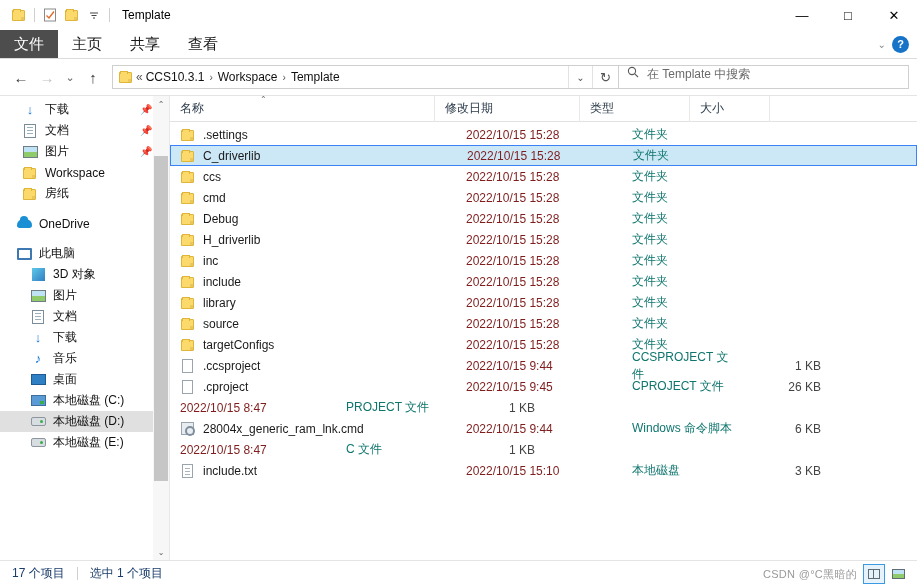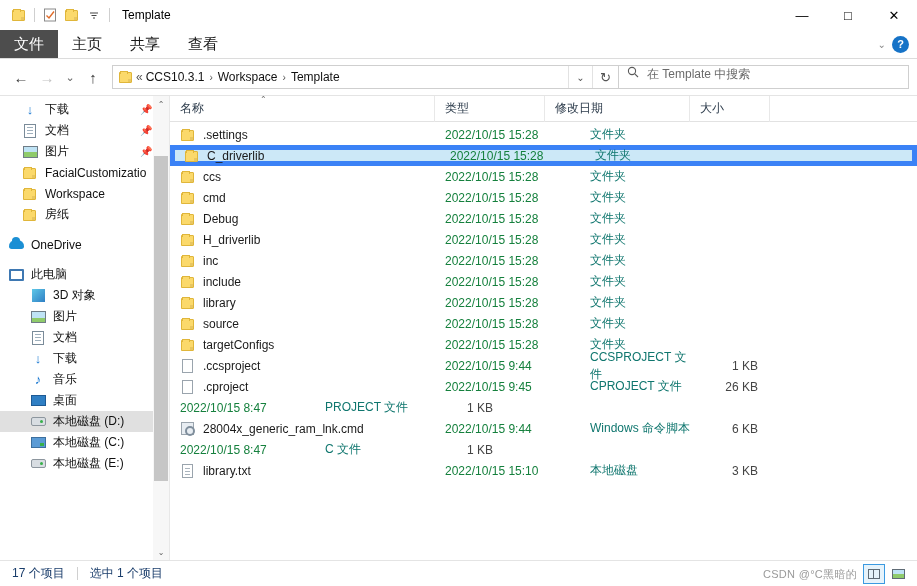--- a/index.html
+++ b/index.html
@@ -48,21 +48,21 @@
   .refresh { width: 26px; height: 22px; display: flex; align-items: center; justify-content: center; border-left: 1px solid #e2e2e2; color: #555; font-size: 13px; }
   .searchbox { width: 290px; height: 24px; border: 1px solid #cfcfcf; border-left: none; background: #fff; display: flex; padding-left: 8px; gap: 8px; }
   .search-ph { color: #6a6a6a; font-size: 12px; }
 
   
   .body { flex: 1; display: flex; overflow: hidden; border-top: 1px solid #e4e4e4; }
 
   
   .sidebar { width: 170px; flex: 0 0 170px; position: relative; background: #fff; overflow: hidden; border-right: 1px solid #e8e8e8; }
   .sb-list { padding-top: 3px; }
-  .sb-item { height: 21px; display: flex; align-items: center; padding-left: 8px; gap: 7px; font-size: 12px; color: #101010; white-space: nowrap; }
+  .sb-item { height: 21px; display: flex; align-items: center; padding-left: 16px; gap: 7px; font-size: 12px; color: #101010; white-space: nowrap; }
   .sb-item.indent1 { padding-left: 22px; }
   .sb-item.indent2 { padding-left: 30px; }
   .sb-item.sel { background: #e0e0e0; }
   .sb-item .pin { margin-left: auto; margin-right: 16px; color: #9aa4ad; font-size: 10px; }
   .sb-ico { width: 16px; height: 16px; display: flex; align-items: center; justify-content: center; flex: 0 0 16px; }
   .sb-gap { height: 9px; }
 
   .ico-dl { color: #1676d0; font-size: 13px; font-weight: bold; }
   .ico-doc { width: 12px; height: 14px; background: #fff; border: 1px solid #7a8b99; position: relative; }
   .ico-doc::after { content: ""; position: absolute; left: 2px; top: 2px; right: 2px; height: 1px; background: #9fb0bd; box-shadow: 0 3px 0 #9fb0bd, 0 6px 0 #9fb0bd; }
@@ -88,25 +88,25 @@
   .colhead { height: 26px; display: flex; align-items: center; border-bottom: 1px solid #e2e2e2; font-size: 12px; color: #2b3a4a; position: relative; flex: 0 0 26px; }
   .col { height: 26px; display: flex; align-items: center; border-right: 1px solid #e8e8e8; padding-left: 10px; }
   .col.name { width: 265px; flex: 0 0 265px; position: relative; }
   .col.date { width: 145px; flex: 0 0 145px; }
   .col.type { width: 110px; flex: 0 0 110px; }
   .col.size { width: 80px; flex: 0 0 80px; }
   .col.rest { flex: 1; border-right: none; }
   .sortcaret { position: absolute; left: 90px; top: -1px; font-size: 8px; color: #6b6b6b; }
 
   .rows { flex: 1; overflow: hidden; padding-top: 2px; }
-  .row { height: 21px; display: flex; align-items: center; font-size: 12px; color: #1a1a1a; }
-  .row.sel { background: #cce8f7; border: 5px solid #3b82f6; height: 21px; }
+  .row { height: 21px; display: flex; align-items: center; font-size: 12px; color: #1a1a1a; gap: 21px; }
+  .row.sel { background: #cce8f7; border: 1px solid #3b82f6; height: 21px; }
   .cell { display: flex; align-items: center; }
   .cell.name { width: 265px; flex: 0 0 265px; padding-left: 10px; gap: 8px; }
-  .cell.date { width: 145px; flex: 0 0 145px; padding-left: 10px; color: #15803d; }
+  .cell.date { width: 145px; flex: 0 0 145px; padding-left: 10px; color: #7f1d1d; }
   .cell.type { width: 110px; flex: 0 0 110px; padding-left: 10px; color: #0f766e; }
   .cell.size { width: 80px; flex: 0 0 80px; padding-right: 12px; color: #444; justify-content: flex-end; }
   .row.sel .cell.name { padding-left: 9px; }
 
   .f-ico { width: 15px; height: 14px; flex: 0 0 15px; display: flex; align-items: center; justify-content: center; }
   .doc-ico { width: 11px; height: 14px; background: #fff; border: 1px solid #9aa4ad; position: relative; }
   .doc-ico.lined::after { content: ""; position: absolute; left: 2px; top: 3px; right: 2px; height: 1px; background: #aab4bd; box-shadow: 0 3px 0 #aab4bd, 0 6px 0 #aab4bd; }
   .cmd-ico { width: 13px; height: 13px; background: #e8edf2; border: 1px solid #9aa4ad; position: relative; }
   .cmd-ico::after { content: ""; position: absolute; left: 3px; top: 3px; width: 6px; height: 6px; border: 2px solid #7f8e9c; border-radius: 50%; }
   .c-ico { width: 12px; height: 14px; background: linear-gradient(#e9f5df, #cfe8bc); border: 1px solid #7da05f; position: relative; }
@@ -227,36 +227,28 @@
             </span>
           <span>图片</span>
           <span class="pin">📌</span>
         </div>
         <div class="sb-item indent1">
           <span class="sb-ico">
               <span class="folder">
                 <i></i>
               </span>
             </span>
-          <span>FacialCustomizatio</span>
+          <span>Workspace</span>
         </div>
         <div class="sb-item indent1">
           <span class="sb-ico">
               <span class="folder">
                 <i></i>
               </span>
             </span>
-          <span>Workspace</span>
-        </div>
-        <div class="sb-item indent1">
-          <span class="sb-ico">
-              <span class="folder">
-                <i></i>
-              </span>
-            </span>
           <span>房纸</span>
         </div>
 
         <div class="sb-gap"></div>
 
         <div class="sb-item">
           <span class="sb-ico">
               <span class="ico-cloud"></span>
             </span>
           <span>OneDrive</span>
@@ -299,31 +291,31 @@
               <span class="ico-mus">♪</span>
             </span>
           <span>音乐</span>
         </div>
         <div class="sb-item indent2">
           <span class="sb-ico">
               <span class="ico-desk"></span>
             </span>
           <span>桌面</span>
         </div>
+        <div class="sb-item indent2">
+          <span class="sb-ico">
+              <span class="ico-drvc"></span>
+            </span>
+          <span>本地磁盘 (C:)</span>
+        </div>
         <div class="sb-item indent2 sel">
           <span class="sb-ico">
               <span class="ico-drv"></span>
             </span>
           <span>本地磁盘 (D:)</span>
-        </div>
-        <div class="sb-item indent2">
-          <span class="sb-ico">
-              <span class="ico-drvc"></span>
-            </span>
-          <span>本地磁盘 (C:)</span>
         </div>
         <div class="sb-item indent2">
           <span class="sb-ico">
               <span class="ico-drv"></span>
             </span>
           <span>本地磁盘 (E:)</span>
         </div>
       </div>
 
       <div class="sb-scroll">
@@ -332,25 +324,25 @@
         <div class="sb-arrow" style="position:absolute;bottom:0;width:16px;">⌄</div>
       </div>
     </div>
 
     <div class="pane">
       <div class="colhead">
         <div class="col name">
           <span class="sortcaret">⌃</span>
           <span>名称</span>
         </div>
+        <div class="col date">
+          <span>修改日期</span>
+        </div>
         <div class="col type">
           <span>类型</span>
-        </div>
-        <div class="col date">
-          <span>修改日期</span>
         </div>
         <div class="col size">
           <span>大小</span>
         </div>
         <div class="col rest"></div>
       </div>
 
       <div class="rows" id="rows">
           <div class="row">
             <div class="cell name">
@@ -536,21 +528,21 @@
           <div class="row">
             <div class="cell date">2022/10/15 8:47</div>
             <div class="cell type">C 文件</div>
             <div class="cell size">1 KB</div>
           </div>
           <div class="row">
             <div class="cell name">
               <span class="f-ico">
                 <span class="doc-ico lined"></span>
               </span>
-              <span>library.txt</span>
+              <span>include.txt</span>
             </div>
             <div class="cell date">2022/10/15 15:10</div>
             <div class="cell type">本地磁盘</div>
             <div class="cell size">3 KB</div>
           </div>
         </div>
     </div>
   </div>
 
   <div class="statusbar">

